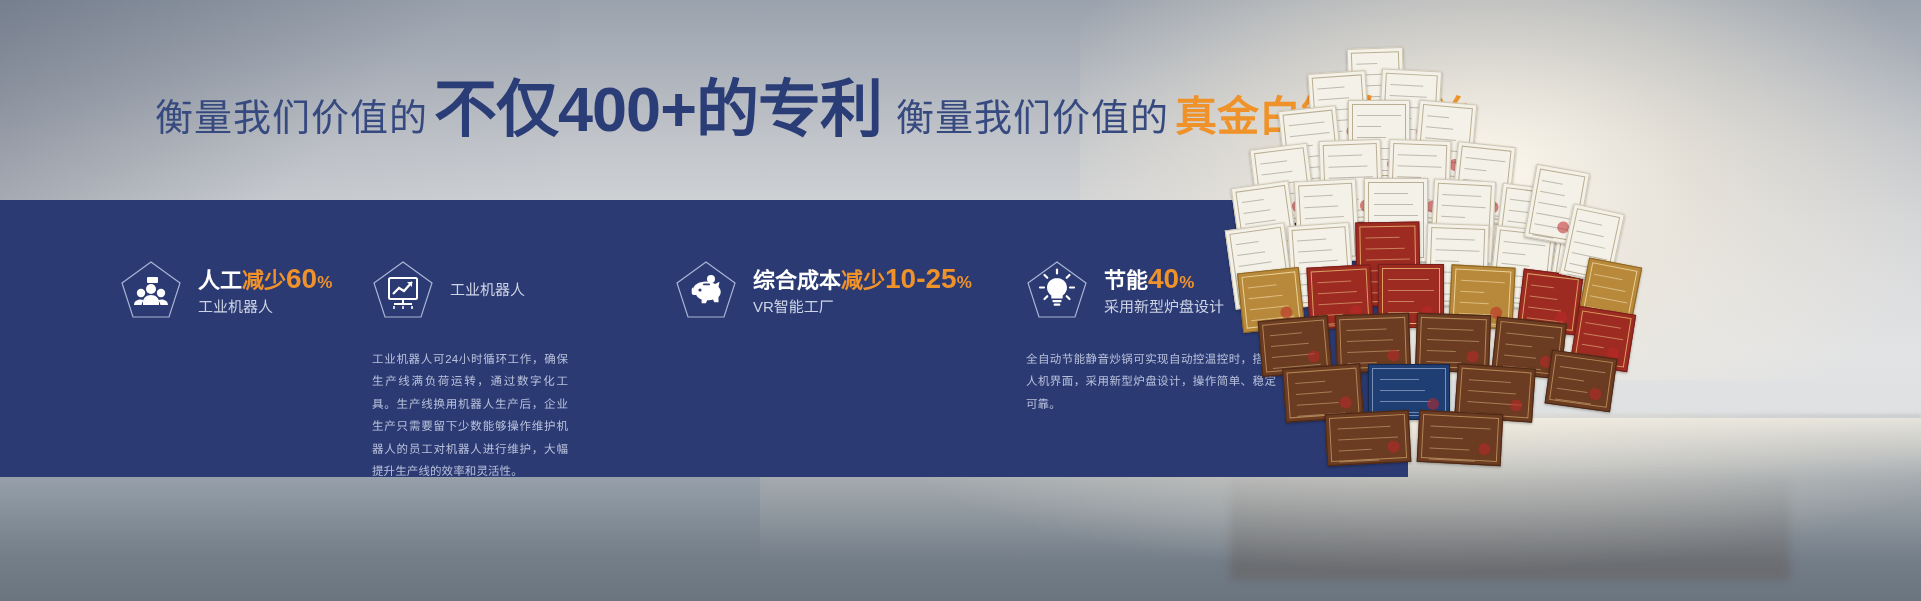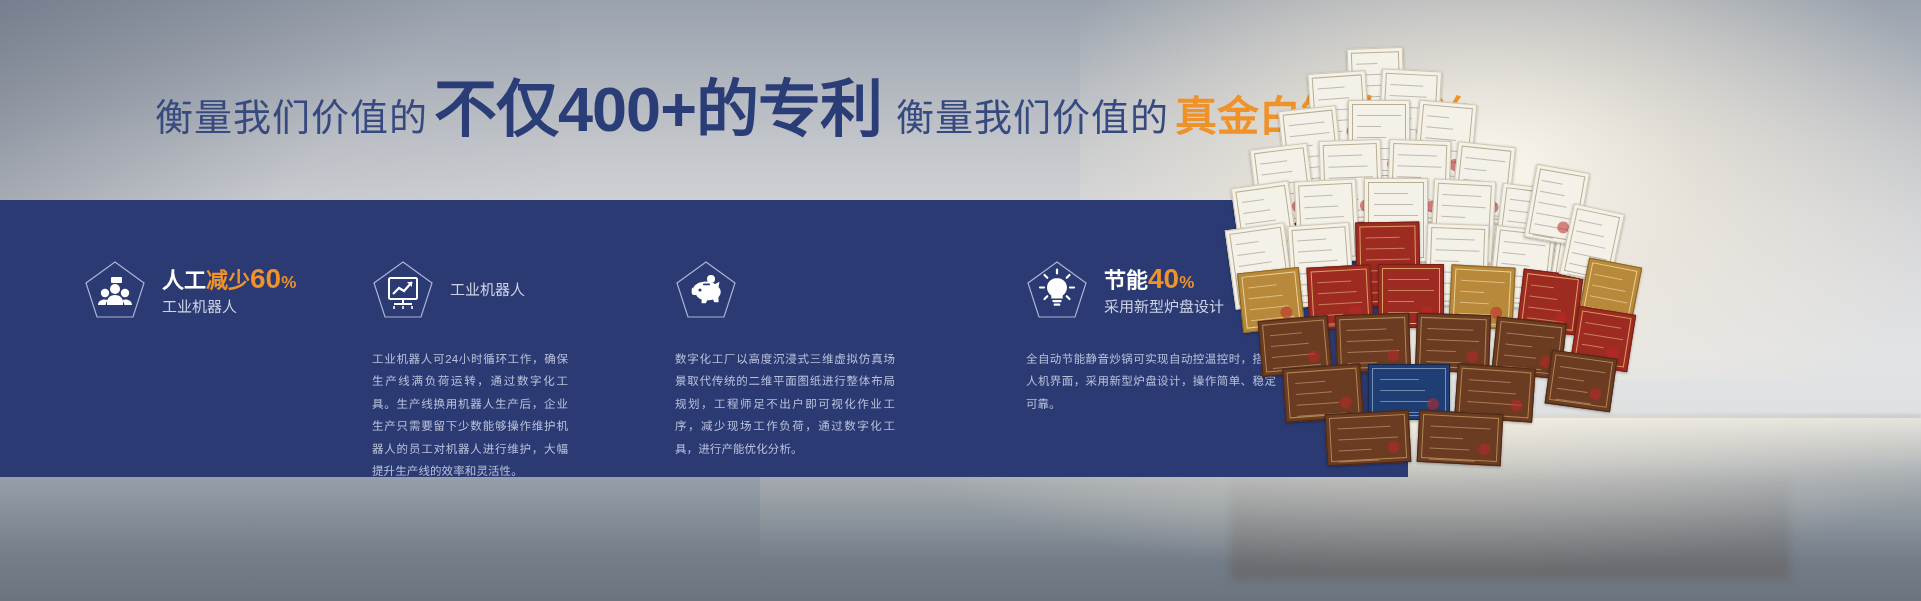--- a/index.html
+++ b/index.html
@@ -88,21 +88,21 @@
   }
   .cols {
     position:absolute; left:0; top:0; width:100%; height:100%;
     display:flex;
   }
   .col {
     position:relative;
     padding-top:60px;
     flex:0 0 auto;
   }
-  .col-1 { width:330px; padding-left:84px; }
+  .col-1 { width:330px; padding-left:120px; }
   .col-2 { width:300px; padding-left:42px; }
   .col-3 { width:350px; padding-left:45px; }
   .col-4 { width:380px; padding-left:46px; }
 
   .head-row { display:flex; align-items:center; gap:16px; }
 
   .penta {
     position:relative; width:62px; height:60px; flex:0 0 62px;
   }
   .penta svg { display:block; width:62px; height:60px; }
@@ -627,22 +627,27 @@
             <svg viewBox="0 0 62 60">
               <polygon points="31,2 60,23 49,57 13,57 2,23" fill="none" stroke="#aab4d4" stroke-width="1.2"></polygon>
               <g fill="#ffffff">
                 <circle cx="36" cy="19" r="4"></circle>
                 <path d="M18 30c0-5 6-8.5 13-8.5 3.5 0 6.7.9 9.1 2.4l4.4-2.2-1 5.2c1.4 1.4 2.2 3.1 2.2 5 0 1.9-.8 3.6-2.2 5v5.3h-4.2l-1.3-2.6c-1.3.4-2.7.6-4.2.6h-1.6l-1.3 3h-4.3v-3.6c-2.5-1-4.4-2.6-5.4-4.6H19c-1.3 0-2.3-1-2.3-2.3v-2.9c0-1.1.6-1.9 1.4-2.2z"></path>
                 <circle cx="25" cy="30" r="1.6" fill="#2b3a73"></circle>
                 <rect x="28" y="23.5" width="7" height="1.8" rx=".9" fill="#2b3a73"></rect>
               </g>
             </svg>
           </span>
+          <span class="titles">
+            <span class="t-main">
+              <span>综合成本</span><span class="hilite">减少</span><span class="num">10-25</span><span class="pct">%</span>
+            </span>
+            <span class="t-sub">VR智能工厂</span>
+          </span>
         </div>
-        <p class="para">数字化工厂以高度沉浸式三维虚拟仿真场景取代传统的二维平面图纸进行整体布局规划，工程师足不出户即可视化作业工序，减少现场工作负荷，通过数字化工具，进行产能优化分析。</p>
       </div>
 
       <div class="col col-4">
         <div class="head-row">
           <span class="penta">
             <svg viewBox="0 0 62 60">
               <polygon points="31,2 60,23 49,57 13,57 2,23" fill="none" stroke="#aab4d4" stroke-width="1.2"></polygon>
               <g fill="#ffffff">
                 <path d="M31 18c-5.5 0-10 4.3-10 9.6 0 3.3 1.7 6.2 4.3 7.9v3.1h11.4v-3.1c2.6-1.7 4.3-4.6 4.3-7.9 0-5.3-4.5-9.6-10-9.6z"></path>
                 <rect x="26.3" y="40" width="9.4" height="2.2" rx="1.1"></rect>

